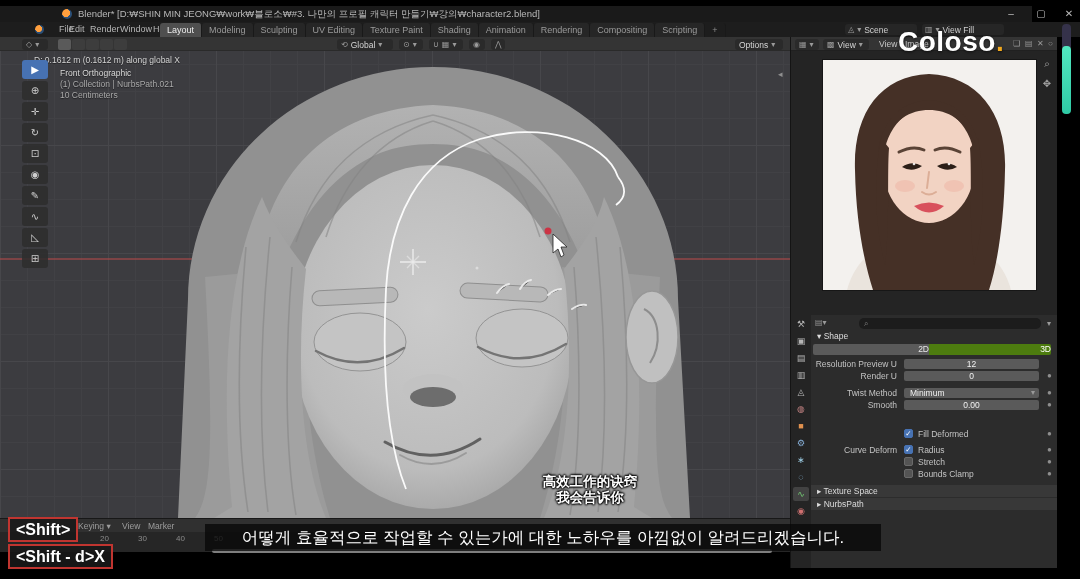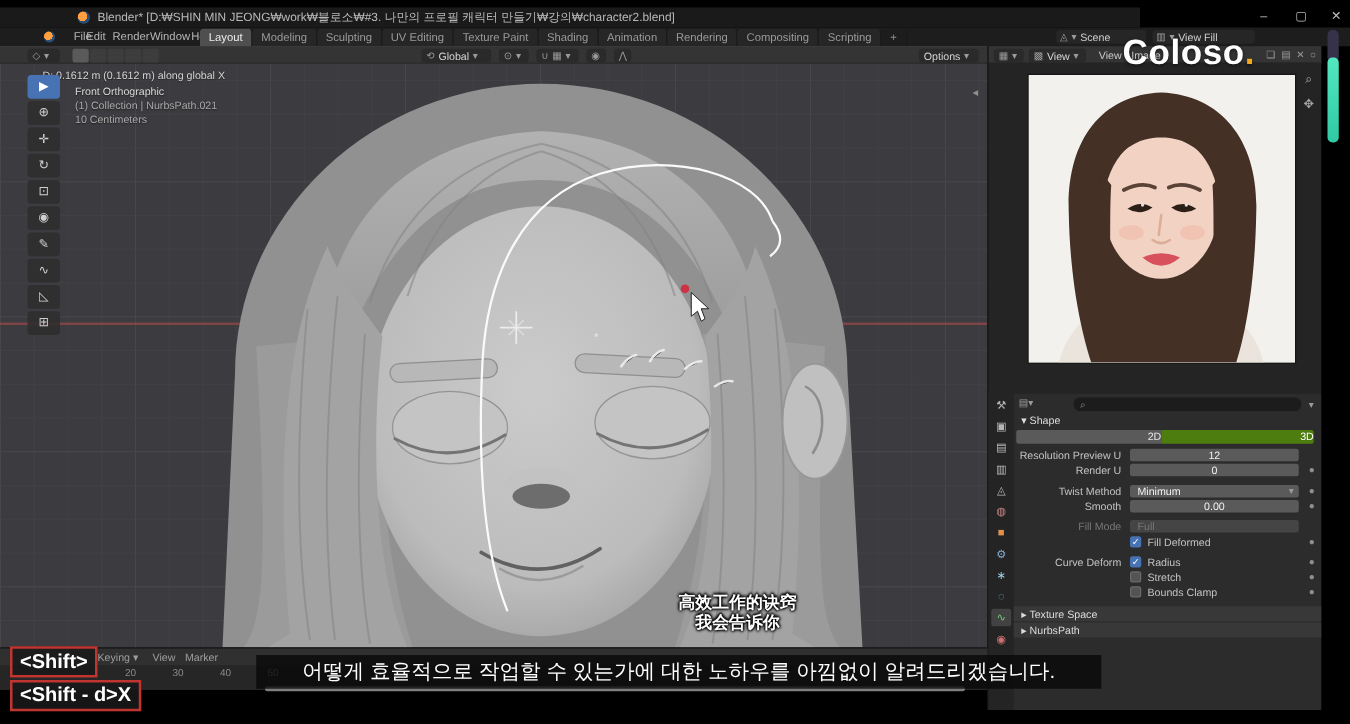--- a/index.html
+++ b/index.html
@@ -1,21 +1,21 @@
 <!DOCTYPE html>
 <html><head>
 <meta charset="utf-8">
 <style>
   html,body{margin:0;padding:0;background:#000;}
   *{box-sizing:border-box;}
   .screen{position:relative;width:1080px;height:579px;background:#000;overflow:hidden;
           font-family:"Liberation Sans","DejaVu Sans",sans-serif;color:#c8c8c8;}
   .abs{position:absolute;}
   
-  .titlebar{left:0;top:6px;width:912px;height:16px;background:#1a1a1a;font-size:9.5px;color:#b9b9b9;}
+  .titlebar{left:0;top:6px;width:1032px;height:16px;background:#1a1a1a;font-size:9.5px;color:#b9b9b9;}
   .blender-logo{left:62px;top:3px;width:10px;height:10px;border-radius:50%;
     background:radial-gradient(circle at 40% 40%,#ff9f3e 0 45%,#2a4f78 46% 100%);}
   .title-text{left:78px;top:2px;white-space:nowrap;}
   .winbtn{top:0;width:22px;height:15px;text-align:center;font-size:10px;color:#bbb;line-height:15px;}
   
   .topbar{left:0;top:22px;width:1080px;height:15px;background:#1d1d1d;font-size:9px;color:#b5b5b5;}
   .menu-item{top:2px;padding:0 3px;}
   .tabs{left:160px;top:0;height:15px;display:flex;align-items:flex-end;}
   .tab{padding:2px 7px 2px;font-size:9px;color:#9a9a9a;background:#262626;border-right:1px solid #191919;border-radius:3px 3px 0 0;}
   .tab.active{background:#4f4f4f;color:#ececec;}
@@ -360,24 +360,20 @@
           <span class="plabel">Twist Method</span>
           <span class="pfield abs" style="text-align:left;padding-left:6px"><span>Minimum</span></span>
           <span class="abs mini-ic" style="left:220px">▾</span>
           <span class="adot">●</span>
         </div>
         <div class="prow" style="top:84px">
           <span class="plabel">Smooth</span>
           <span class="pfield abs">0.00</span>
           <span class="adot">●</span>
         </div>
-        <div class="prow grayed" style="top:100px">
-          <span class="plabel grayed">Fill Mode</span>
-          <span class="pfield abs grayed" style="background:#454545;text-align:left;padding-left:6px"><span>Full</span></span>
-        </div>
         <div class="prow" style="top:113px">
           <span class="abs cbx on" style="left:93px">✓</span>
           <span class="abs" style="left:107px">Fill Deformed</span>
           <span class="adot">●</span>
         </div>
         <div class="prow" style="top:129px">
           <span class="plabel">Curve Deform</span>
           <span class="abs cbx on" style="left:93px">✓</span>
           <span class="abs" style="left:107px">Radius</span>
           <span class="adot">●</span>

